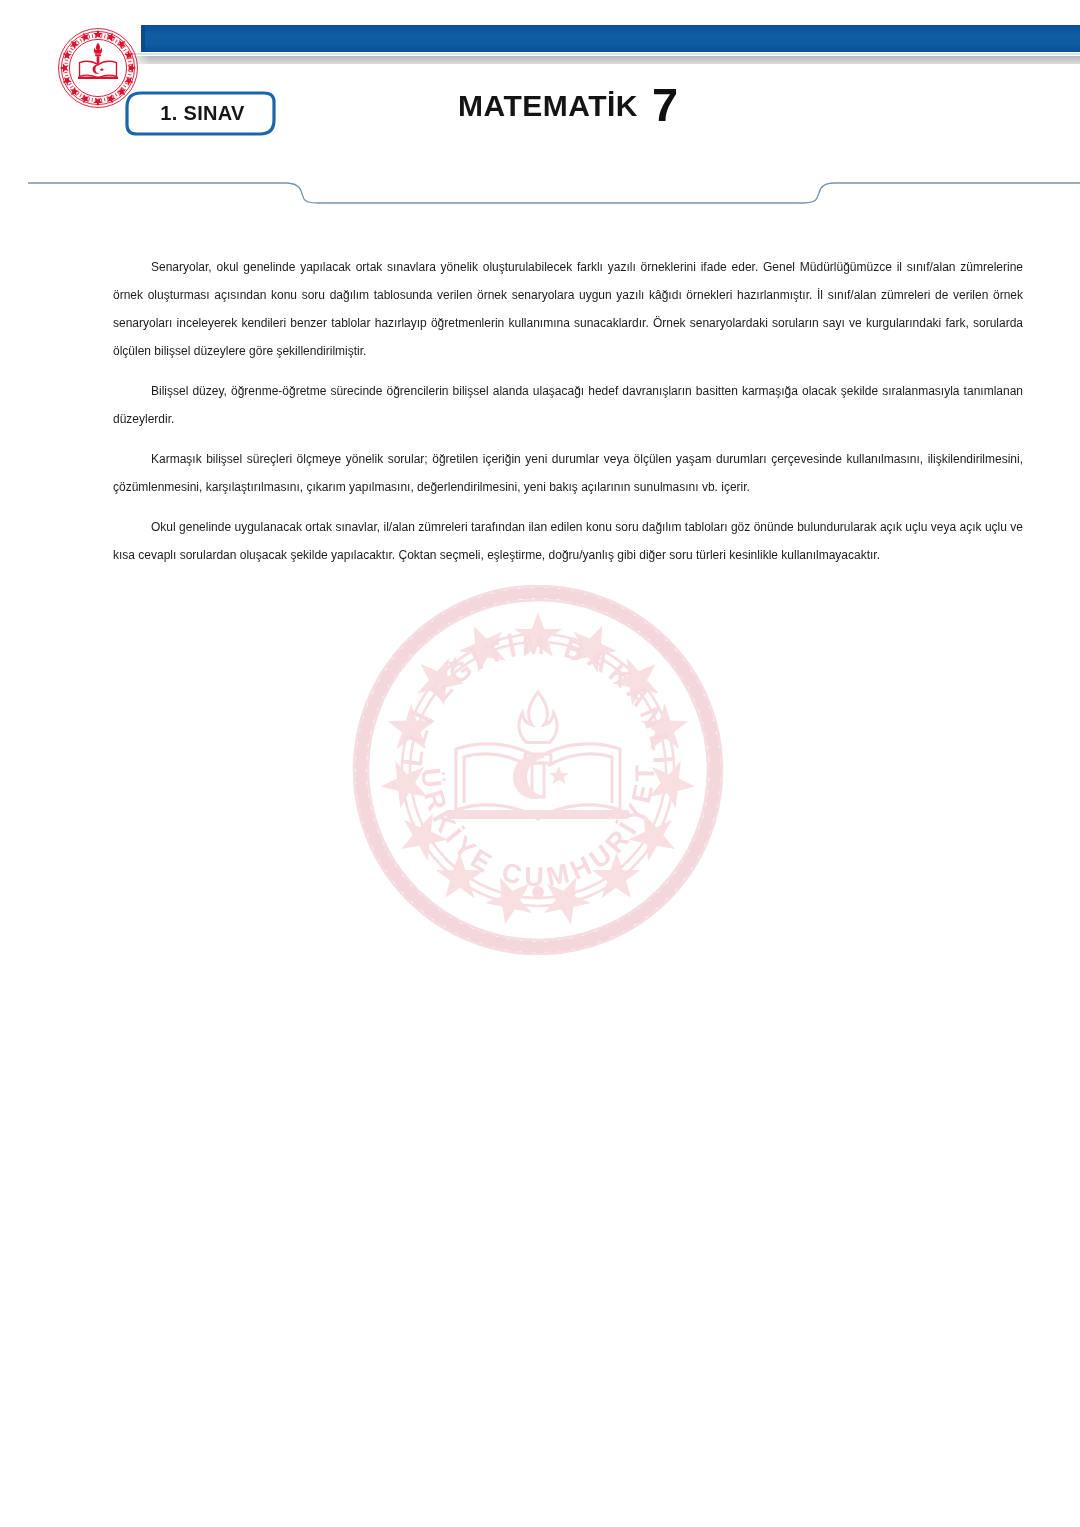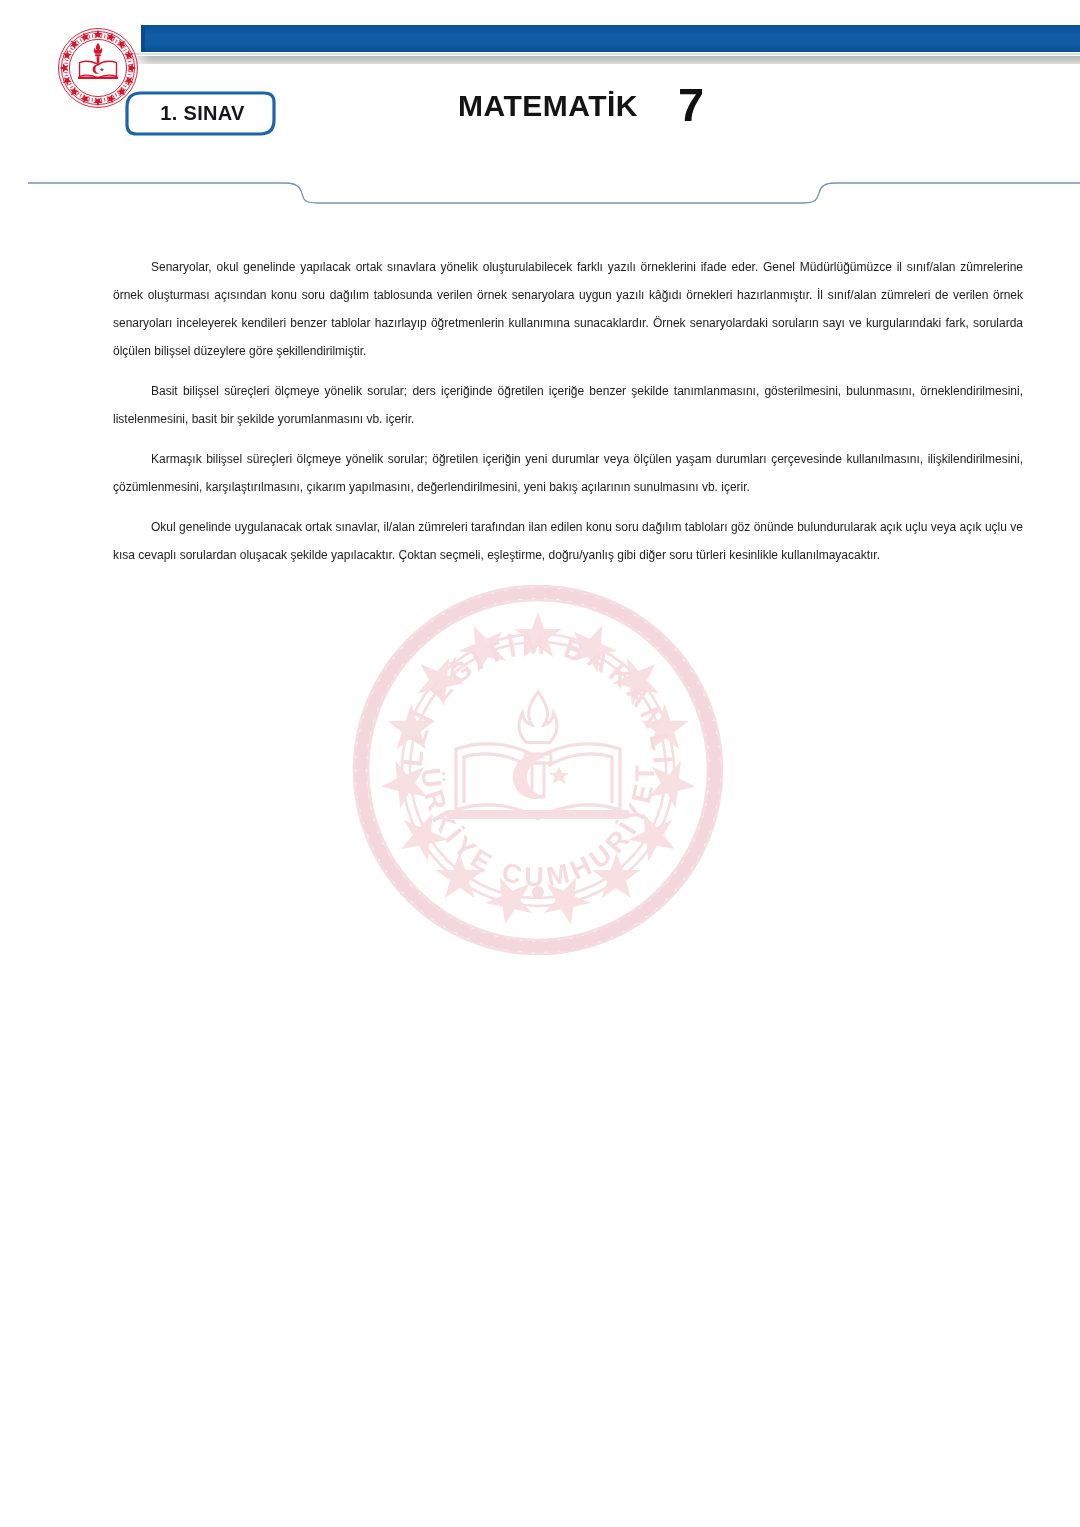--- a/index.html
+++ b/index.html
@@ -98,21 +98,21 @@
     box-sizing: border-box;
   }
 
   
   .title-wrap {
     position: absolute;
     left: 430px;
     top: 76px;
     display: flex;
     align-items: baseline;
-    gap: 40px;
+    gap: 14px;
   }
   .title-main {
     font-size: 30px;
     font-weight: bold;
     letter-spacing: 0.5px;
     color: #141414;
   }
   .title-grade {
     font-size: 47px;
     font-weight: bold;
@@ -327,21 +327,21 @@
         <g fill="#f7dfe2">
           <path d="M8 -12 a22 22 0 1 0 0 38 a17.5 17.5 0 1 1 0-38 z"></path>
           <polygon points="21,-3.5 24,3 31,3 25.5,7 27.5,14 21,10 14.5,14 16.5,7 11,3 18,3"></polygon>
         </g>
       </g>
     </svg>
   </div>
 
   <div class="content">
     <p class="para">Senaryolar, okul genelinde yapılacak ortak sınavlara yönelik oluşturulabilecek farklı yazılı örneklerini ifade eder. Genel Müdürlüğümüzce il sınıf/alan zümrelerine örnek oluşturması açısından konu soru dağılım tablosunda verilen örnek senaryolara uygun yazılı kâğıdı örnekleri hazırlanmıştır. İl sınıf/alan zümreleri de verilen örnek senaryoları inceleyerek kendileri benzer tablolar hazırlayıp öğretmenlerin kullanımına sunacaklardır. Örnek senaryolardaki soruların sayı ve kurgularındaki fark, sorularda ölçülen bilişsel düzeylere göre şekillendirilmiştir.</p>
-    <p class="para">Basit bilişsel süreçleri ölçmeye yönelik sorular; ders içeriğinde öğretilen içeriğe benzer şekilde tanımlanmasını, gösterilmesini, bulunmasını, örneklendirilmesini, listelenmesini, basit bir şekilde yorumlanmasını vb. içerir.</p>
+    <p class="para">Bilişsel düzey, öğrenme-öğretme sürecinde öğrencilerin bilişsel alanda ulaşacağı hedef davranışların basitten karmaşığa olacak şekilde sıralanmasıyla tanımlanan düzeylerdir.</p>
     <p class="para">Karmaşık bilişsel süreçleri ölçmeye yönelik sorular; öğretilen içeriğin yeni durumlar veya ölçülen yaşam durumları çerçevesinde kullanılmasını, ilişkilendirilmesini, çözümlenmesini, karşılaştırılmasını, çıkarım yapılmasını, değerlendirilmesini, yeni bakış açılarının sunulmasını vb. içerir.</p>
     <p class="para">Okul genelinde uygulanacak ortak sınavlar, il/alan zümreleri tarafından ilan edilen konu soru dağılım tabloları göz önünde bulundurularak açık uçlu veya açık uçlu ve kısa cevaplı sorulardan oluşacak şekilde yapılacaktır. Çoktan seçmeli, eşleştirme, doğru/yanlış gibi diğer soru türleri kesinlikle kullanılmayacaktır.</p>
   </div>
 
   <div class="ftr-blue-bar"></div>
   <div class="ftr-thin-cyan"></div>
   <div class="ftr-gray-bar"></div>
 
 </div>
 

